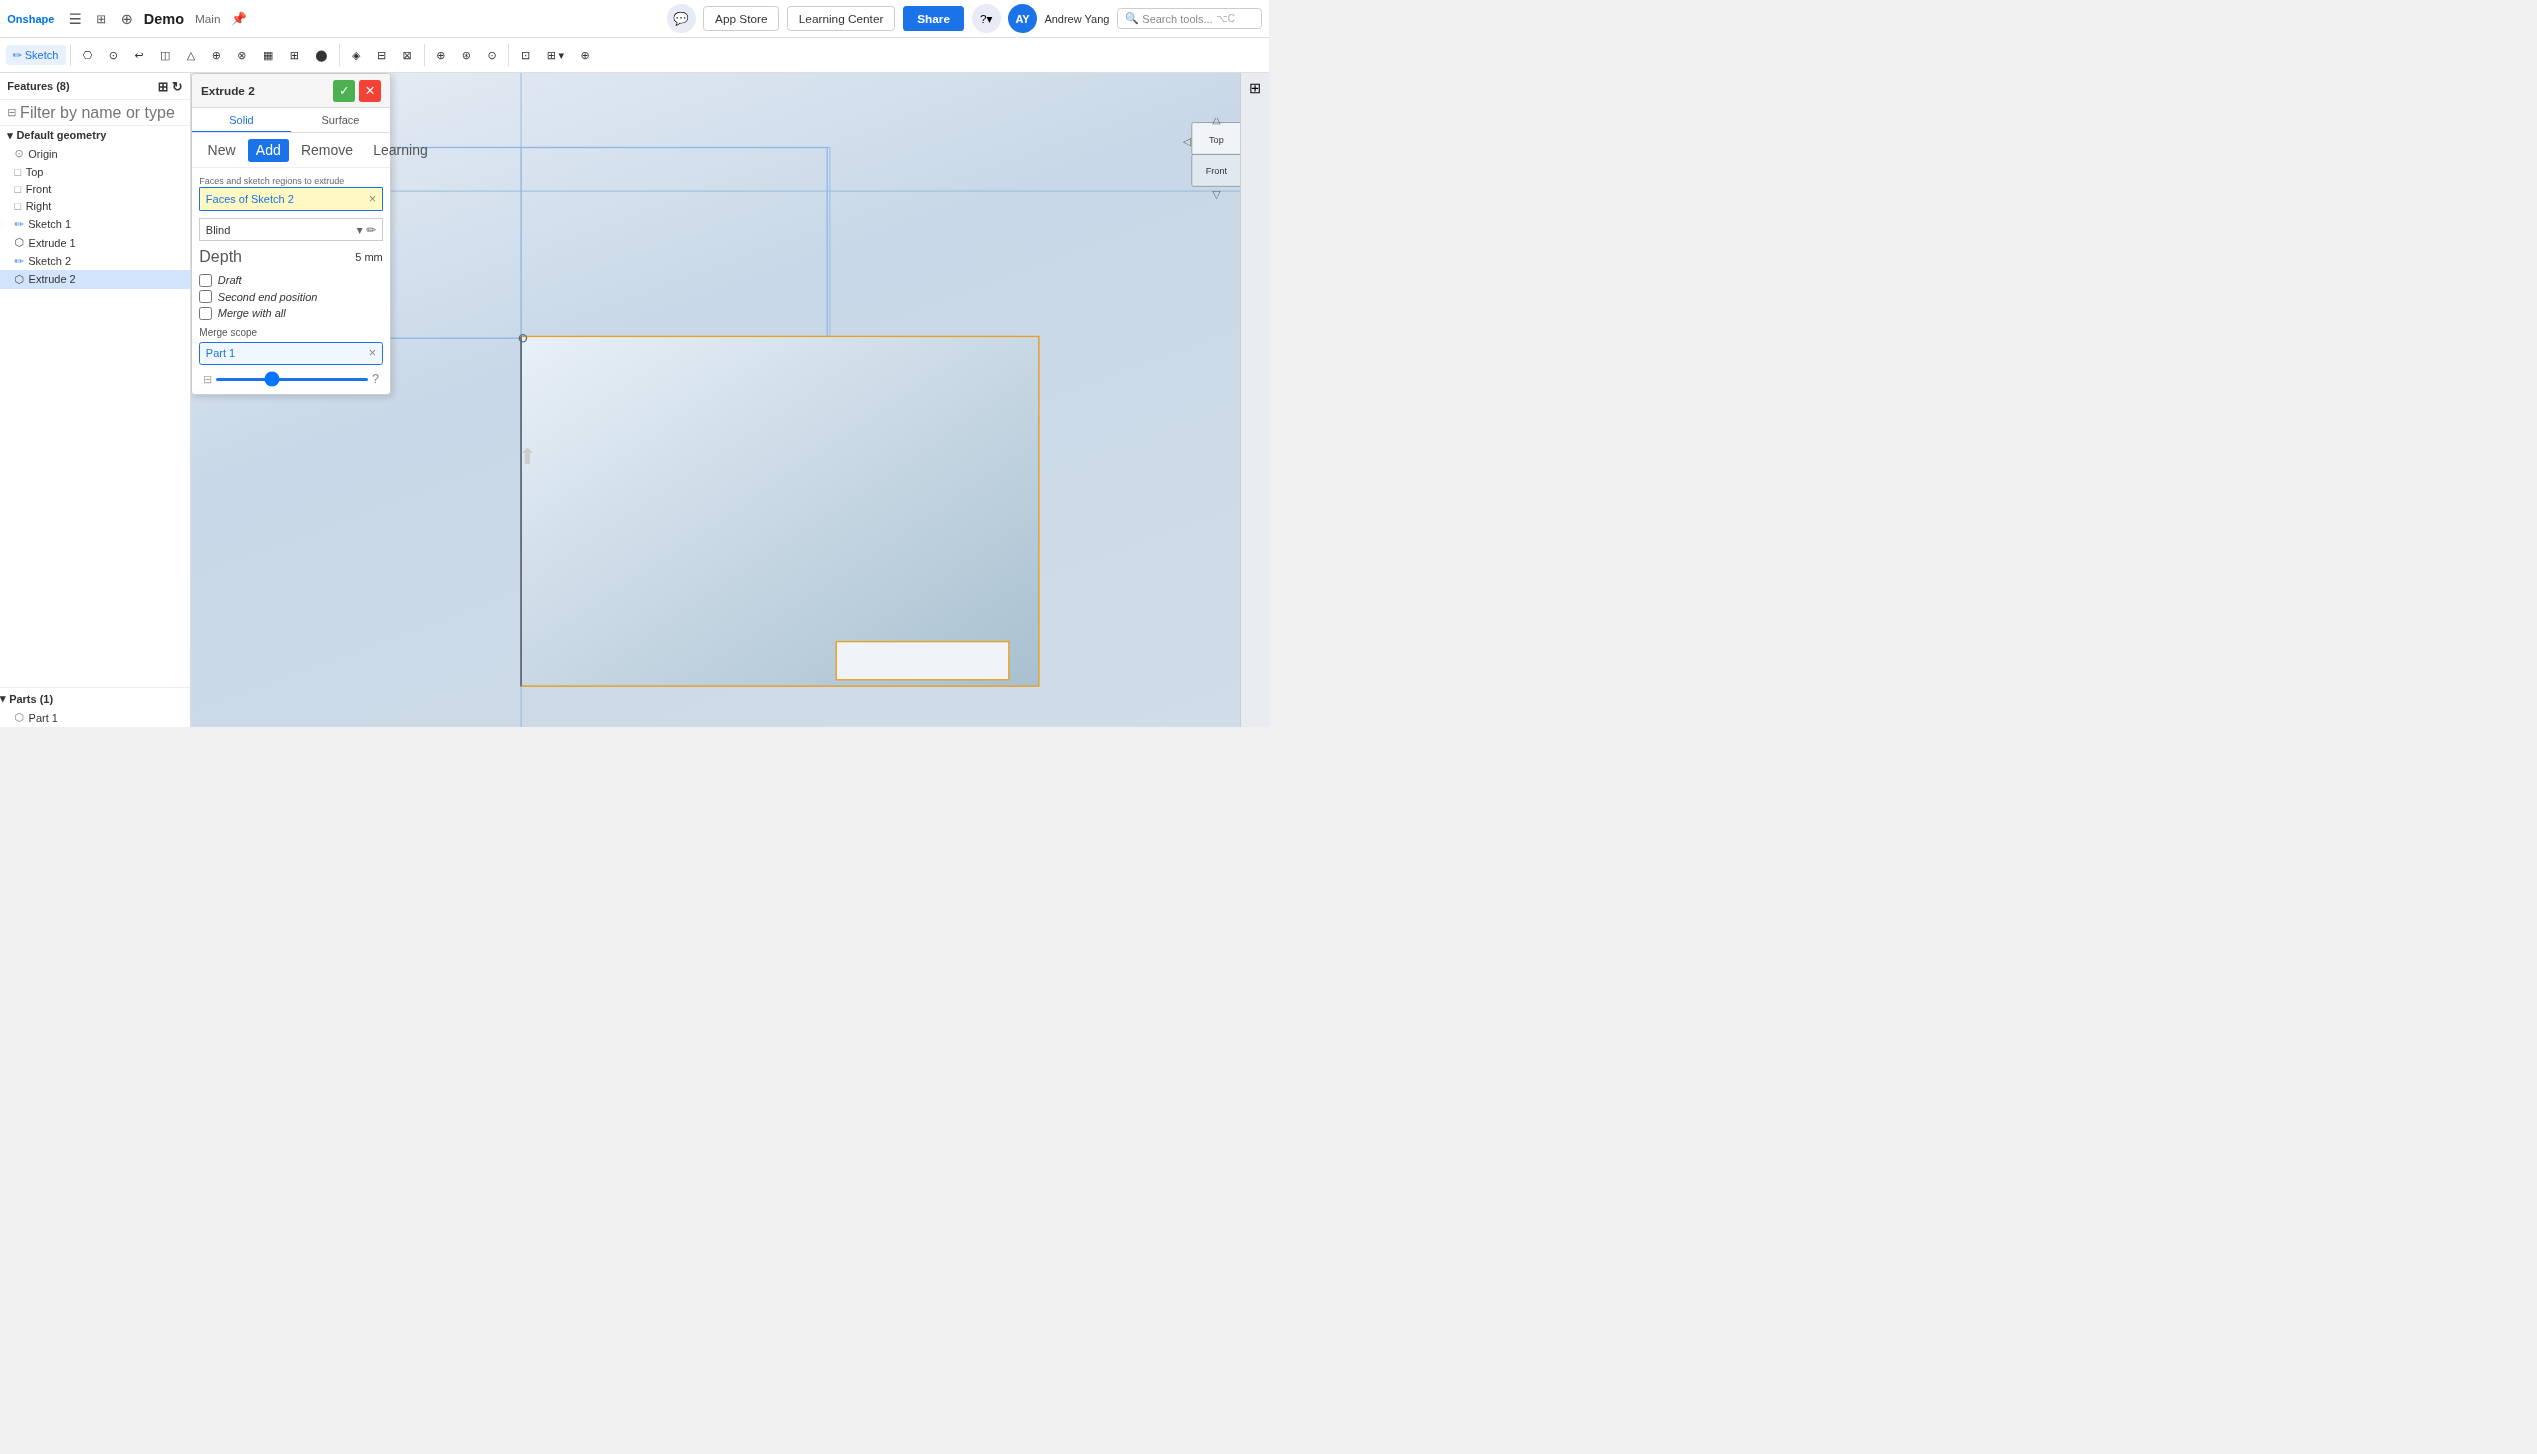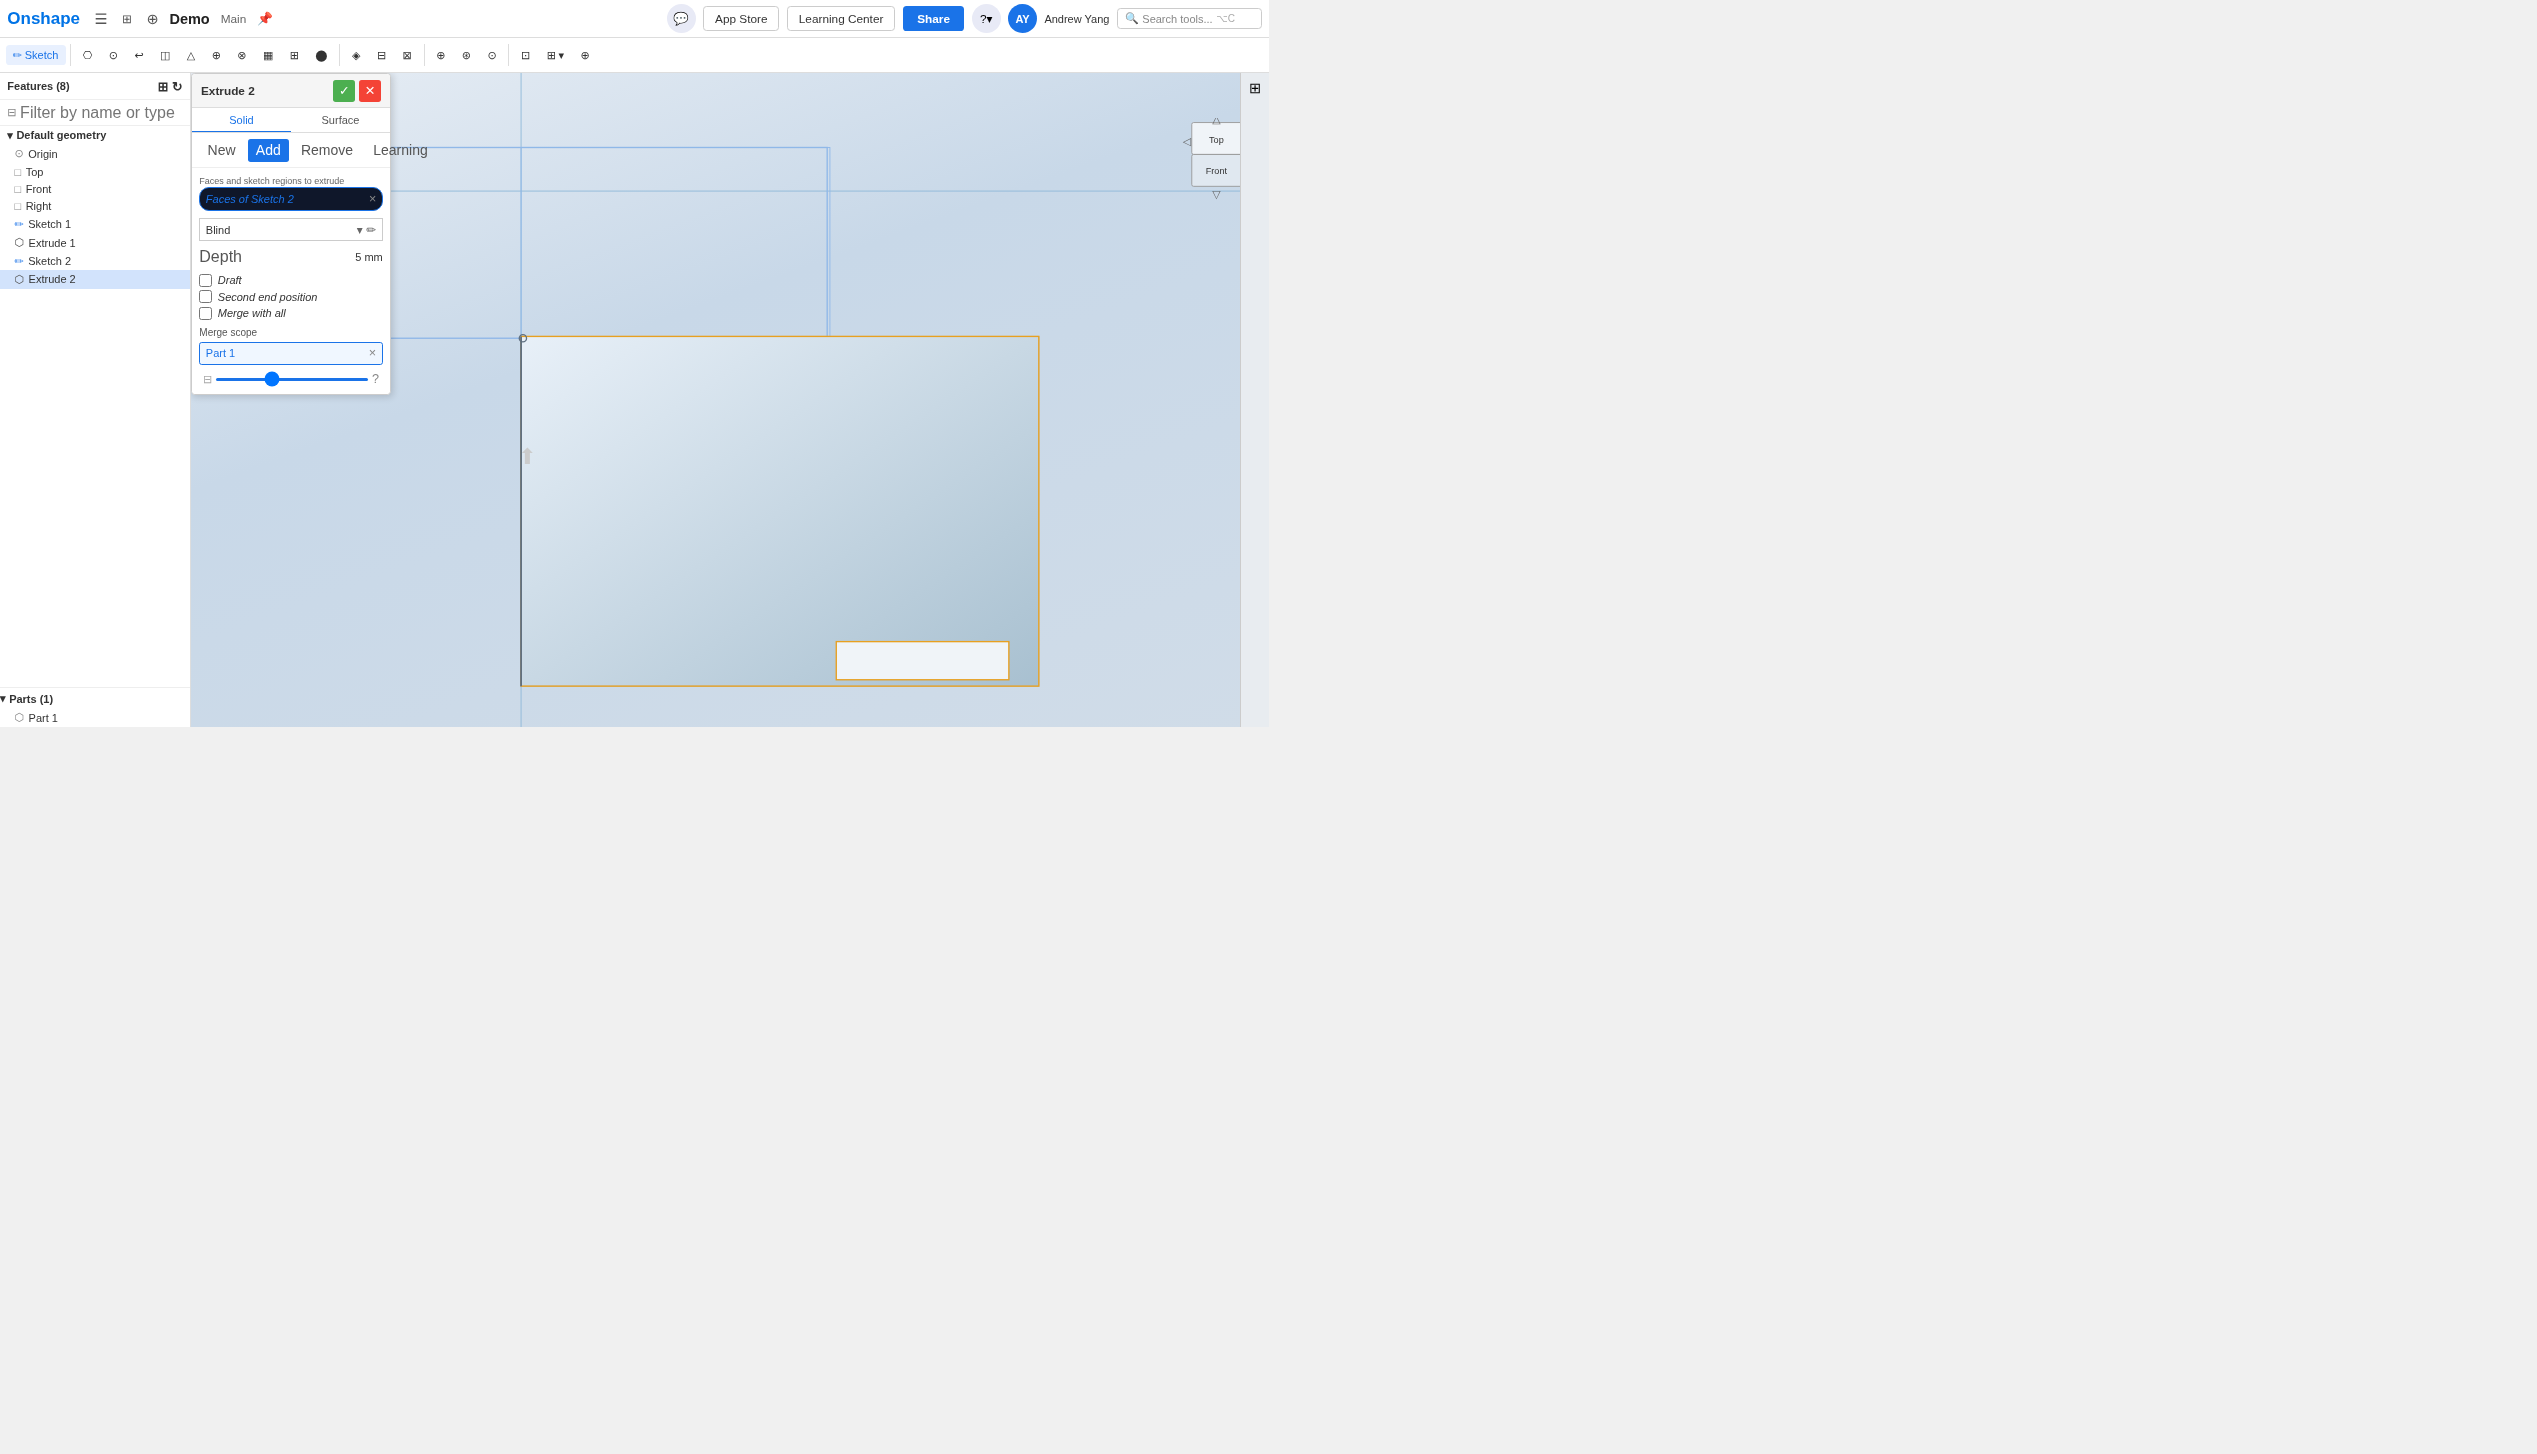--- a/index.html
+++ b/index.html
@@ -3,21 +3,21 @@
   <meta charset="utf-8">
   <style>
     * { box-sizing: border-box; margin: 0; padding: 0; }
     body { font-family: 'Segoe UI', Arial, sans-serif; font-size: 11.8px; background: #f0f0f0; overflow: hidden; width: 1269px; height: 727px; transform-origin: top left; }
     
     
     .topbar {
       display: flex; align-items: center; background: #fff; border-bottom: 0.9px solid #ddd;
       height: 38px; padding: 0 7.3px; gap: 7.3px;
     }
-    .topbar-logo { color: #0073e6; font-weight: bold; font-size: 17px; margin-right: 3.6px; }
+    .topbar-logo { color: #0073e6; font-weight: bold; font-size: 11px; margin-right: 3.6px; }
     .topbar-icon { color: #555; font-size: 14.5px; cursor: pointer; padding: 3.6px; }
     .topbar-title { font-size: 14.5px; font-weight: 600; color: #222; }
     .topbar-branch { font-size: 11.8px; color: #666; margin-left: 3.6px; }
     .topbar-pin { color: #555; margin-left: 3.6px; font-size: 12.7px; }
     .topbar-spacer { flex: 1; }
     .topbar-btn { padding: 4.5px 11px; border-radius: 3.6px; border: 0.9px solid #ccc; background: #fff; cursor: pointer; font-size: 11.8px; color: #333; }
     .topbar-btn-primary { background: #1a73e8; color: #fff; border: none; padding: 5.5px 14.5px; border-radius: 3.6px; cursor: pointer; font-size: 11.8px; font-weight: 600; }
     .topbar-icon-circle { width: 29px; height: 29px; border-radius: 50%; background: #e8eaf6; display: flex; align-items: center; justify-content: center; cursor: pointer; font-size: 12.7px; }
     .topbar-avatar { width: 29px; height: 29px; border-radius: 50%; background: #1a73e8; display: flex; align-items: center; justify-content: center; color: #fff; font-size: 11px; font-weight: bold; cursor: pointer; }
     .topbar-search { display: flex; align-items: center; border: 0.9px solid #ccc; border-radius: 3.6px; padding: 2.7px 7.3px; font-size: 11px; color: #888; gap: 3.6px; cursor: text; min-width: 145px; }
@@ -63,21 +63,21 @@
     .extrude-tabs { display: flex; border-bottom: 0.9px solid #ddd; }
     .extrude-tab { flex: 1; text-align: center; padding: 5.5px 3.6px; font-size: 11px; cursor: pointer; color: #555; border-bottom: 1.8px solid transparent; }
     .extrude-tab-active { color: #1a73e8; border-bottom: 1.8px solid #1a73e8; font-weight: 400; }
 
     .extrude-subtabs { display: flex; padding: 5.5px 7.3px; gap: 3.6px; border-bottom: 0.9px solid #eee; }
     .extrude-subtab { padding: 2.7px 7.3px; border-radius: 2.7px; font-size: 14px; cursor: pointer; color: #555; border: 0.9px solid transparent; }
     .extrude-subtab-active { background: #1a73e8; color: #fff; }
 
     .extrude-body { padding: 7.3px; }
     .extrude-faces-label { font-size: 9px; color: #666; margin-bottom: 1.8px; }
-    .extrude-faces-box { display: flex; align-items: center; justify-content: space-between; border: 0.9px solid #1a73e8; border-radius: 10px; padding: 3.6px 5.5px; background: #0f172a; margin-bottom: 7.3px; font-style: italic; }
+    .extrude-faces-box { display: flex; align-items: center; justify-content: space-between; border: 0.9px solid #1a73e8; border-radius: 1px; padding: 3.6px 5.5px; background: #fef9c3; margin-bottom: 7.3px; }
     .extrude-faces-text { font-size: 11px; color: #1a73e8; }
     .extrude-faces-x { color: #888; cursor: pointer; font-size: 12.7px; }
 
     .extrude-dropdown { display: flex; align-items: center; justify-content: space-between; border: 0.9px solid #ccc; border-radius: 0; padding: 3.6px 5.5px; margin-bottom: 7.3px; cursor: pointer; }
     .extrude-dropdown-text { font-size: 11px; color: #333; }
     .extrude-dropdown-icons { display: flex; gap: 3.6px; color: #666; font-size: 11.8px; }
 
     .extrude-depth-row { display: flex; align-items: center; justify-content: space-between; margin-bottom: 7.3px; }
     .extrude-depth-label { font-size: 16px; color: #555; }
     .extrude-depth-value { font-size: 11px; color: #333; }

